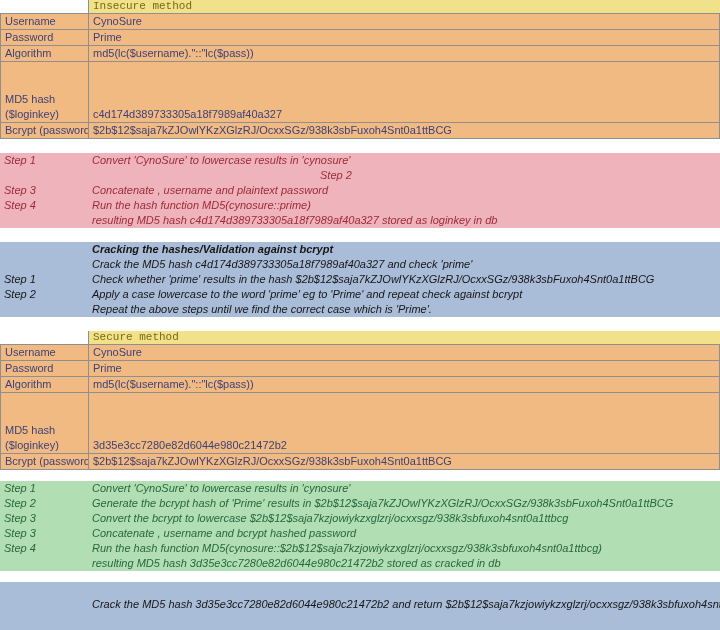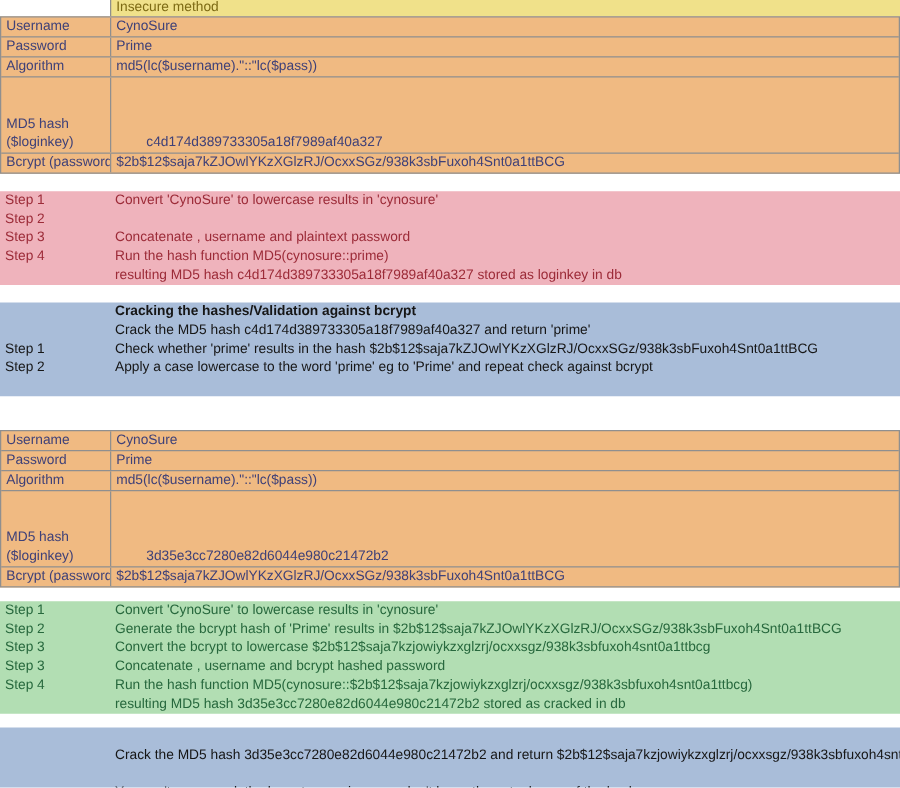--- a/index.html
+++ b/index.html
@@ -2,38 +2,38 @@
 <html style="--header-bg: #f0e18a; --header-text: #7d6a14; --table-bg: #f0ba82; --table-text: #3f4178; --grid: #8f8f8f; --insecure-steps-bg: #efb3bc; --insecure-steps-text: #9c2b38; --validation-bg: #a9bdd9; --validation-text: #161616; --secure-steps-bg: #b2deb3; --secure-steps-text: #27683d;"><head>
 <meta charset="utf-8">
 <style>
   html,body { margin:0; padding:0; }
   body {
     width:720px; height:630px; background:#ffffff;
     font-family:"Liberation Sans", sans-serif;
     font-size:11px; color:#000; overflow:hidden;
   }
   .sheet { width:720px; }
-  .row { display:flex; height:15px; line-height:15px; white-space:nowrap; overflow:hidden; }
+  .row { display:flex; height:15px; line-height:15px; white-space:nowrap; overflow:hidden;justify-content:center; }
   .hdr-row { display:flex; height:13px; line-height:13px; white-space:nowrap; overflow:hidden; }
-  .tall-row { height:60px;gap:24px; }
+  .tall-row { height:60px; }
   .label-cell { flex:0 0 88px; width:88px; padding-left:4px; box-sizing:border-box; overflow:hidden; }
   .value-cell { flex:1; padding-left:4px; box-sizing:border-box; overflow:hidden; }
 
   
   .kv-header .label-cell { background:#ffffff; }
-  .kv-header .value-cell { background:var(--header-bg); color:var(--header-text); border-left:1px solid var(--grid); }
+  .kv-header .value-cell { background:var(--header-bg); color:var(--header-text); border-left:1px solid var(--grid);font-family:Liberation Mono, monospace; }
   .kv-body { border:1px solid var(--grid); background:var(--table-bg); color:var(--table-text); }
   .kv-body .row { border-bottom:1px solid var(--grid); }
   .kv-body .row:last-child { border-bottom:none; }
   .kv-body .label-cell { border-right:1px solid var(--grid); }
   .kv-body .tall-row .label-cell,
   .kv-body .tall-row .value-cell { display:flex; flex-direction:column; justify-content:flex-end; }
 
   
-  .band { width:720px; }
+  .band { width:720px;font-style:italic; }
   .band .row { }
   .band-pink { background:var(--insecure-steps-bg); color:var(--insecure-steps-text); }
   .band-blue { background:var(--validation-bg); color:var(--validation-text); }
   .band-green { background:var(--secure-steps-bg); color:var(--secure-steps-text); }
   .band .title { font-weight:bold; }
 
   .gap14 { height:14px; }
   .gap11 { height:11px; }
 </style>
 </head>
@@ -101,40 +101,42 @@
 
   <div class="gap14"></div>
 
   <div class="band band-blue">
     <div class="row">
       <div class="label-cell"></div>
       <div class="value-cell title">Cracking the hashes/Validation against bcrypt</div>
     </div>
     <div class="row">
       <div class="label-cell"></div>
-      <div class="value-cell">Crack the MD5 hash c4d174d389733305a18f7989af40a327 and return 'prime'</div>
+      <div class="value-cell">Crack the MD5 hash c4d174d389733305a18f7989af40a327 and check 'prime'</div>
     </div>
     <div class="row">
       <div class="label-cell">Step 1</div>
       <div class="value-cell">Check whether 'prime' results in the hash $2b$12$saja7kZJOwlYKzXGlzRJ/OcxxSGz/938k3sbFuxoh4Snt0a1ttBCG</div>
     </div>
     <div class="row">
       <div class="label-cell">Step 2</div>
       <div class="value-cell">Apply a case lowercase to the word 'prime' eg to 'Prime' and repeat check against bcrypt</div>
     </div>
     <div class="row">
       <div class="label-cell"></div>
+      <div class="value-cell">Repeat the above steps until we find the correct case which is 'Prime'.</div>
     </div>
   </div>
 
   <div class="gap14"></div>
 
   <div class="kv-table">
     <div class="hdr-row kv-header">
       <div class="label-cell"></div>
+      <div class="value-cell">Secure method</div>
     </div>
     <div class="kv-body">
       <div class="row">
         <div class="label-cell">Username</div>
         <div class="value-cell">CynoSure</div>
       </div>
       <div class="row">
         <div class="label-cell">Password</div>
         <div class="value-cell">Prime</div>
       </div>

